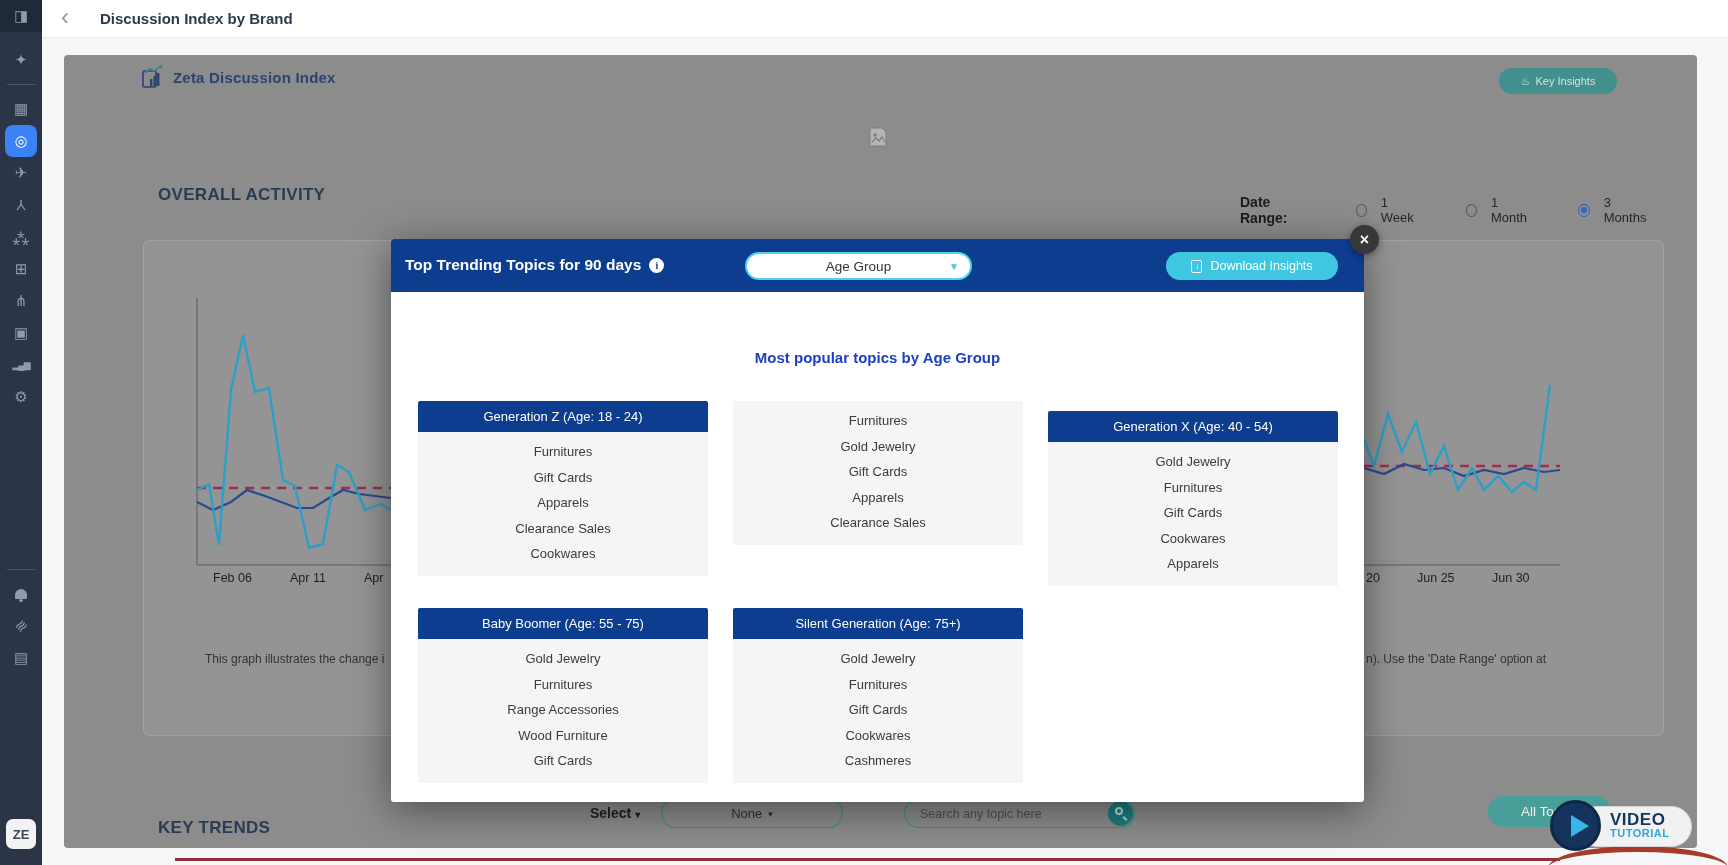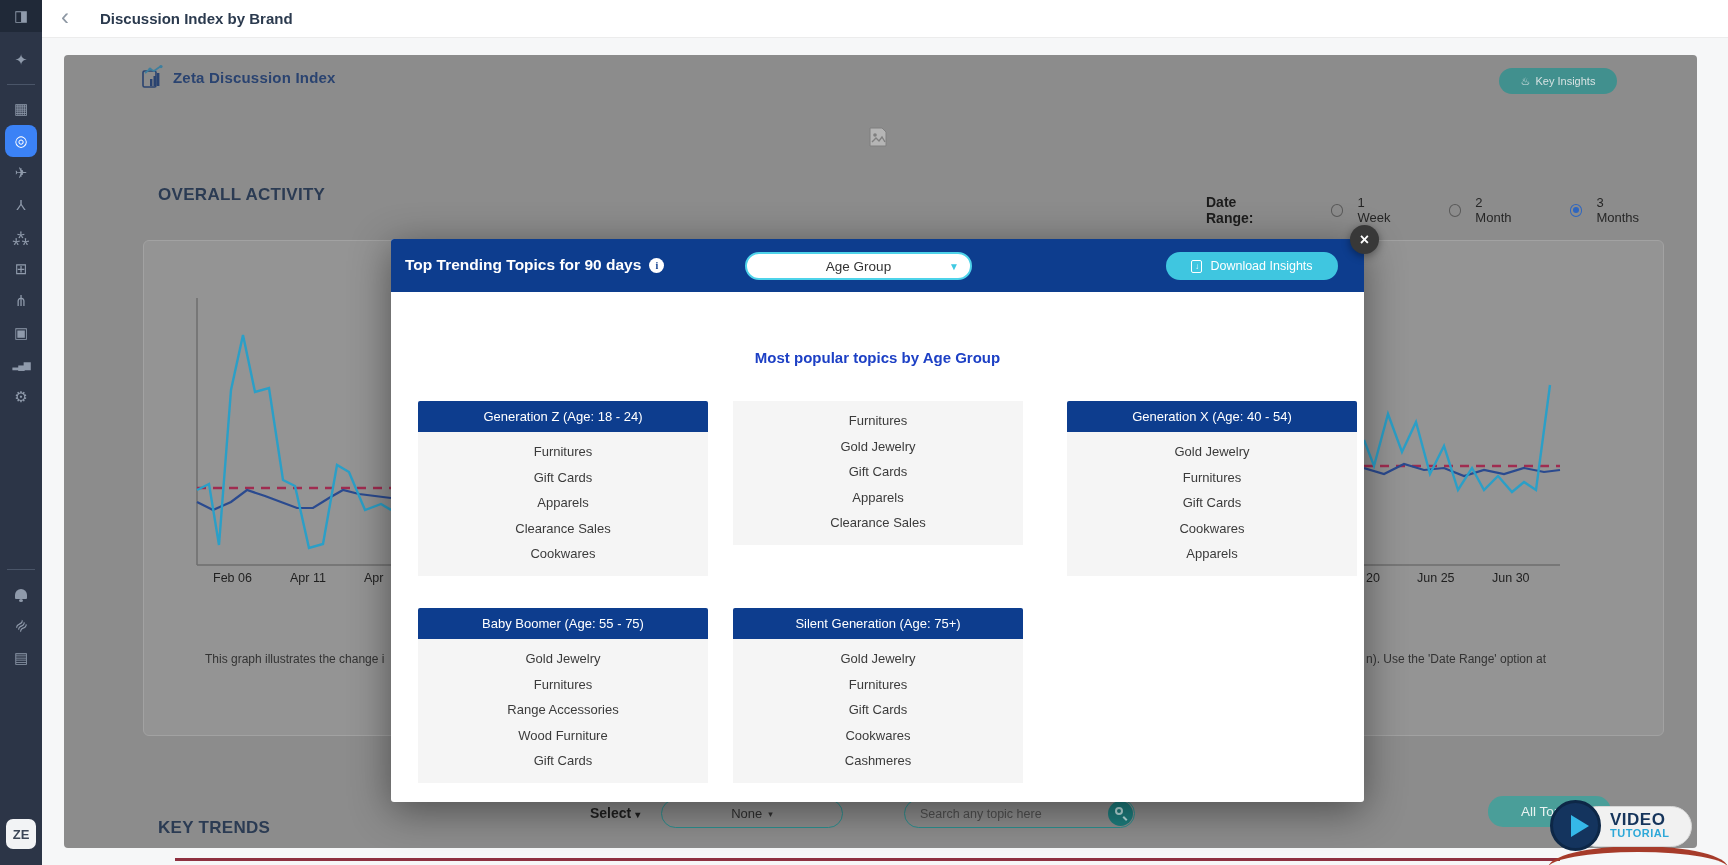--- a/index.html
+++ b/index.html
@@ -28,21 +28,21 @@
 
   
   .panel { position:absolute; left:64px; top:55px; width:1633px; height:793px; background:#8c8c8c; border-radius:4px; z-index:1; }
   .brand { position:absolute; left:77px; top:10px; display:flex; align-items:center; gap:8px; }
   .brand-text { font-size:15px; font-weight:bold; color:#2a4370; letter-spacing:.2px; }
   .key-insights { position:absolute; left:1435px; top:13px; width:118px; height:26px; border-radius:13px; background:#41908e; color:#d6e2e2; font-size:11px; display:flex; align-items:center; justify-content:center; gap:5px; cursor:pointer; }
   .broken-img { position:absolute; left:805px; top:72px; opacity:.85; }
 
   .section-title { position:absolute; font-size:17px; font-weight:800; color:#2b3b53; letter-spacing:.3px; }
   .date-row { position:absolute; left:1142px; top:139px; display:flex; align-items:center; font-size:13px; color:#262626; }
-  .dr-label { font-weight:bold; font-size:14px; color:#1c1c1c; margin-right:44px; }
+  .dr-label { font-weight:bold; font-size:14px; color:#1c1c1c; margin-right:44px;margin-left:34px; }
   .radio-opt { display:flex; align-items:center; gap:14px; margin-right:48px; cursor:pointer; }
   .radio { width:13px; height:13px; border-radius:50%; border:1.5px solid #5a5a5a; background:transparent; }
   .radio.checked { border-color:#2e66c0; position:relative; }
   .radio.checked::after { content:""; position:absolute; left:2px; top:2px; width:6px; height:6px; border-radius:50%; background:#2e66c0; }
 
   .chart-card { position:absolute; left:79px; top:185px; width:1521px; height:496px; background:#949494; border:1px solid #a2a2a2; border-radius:6px; }
   .axis-label { position:absolute; font-size:12.5px; color:#1f1f1f; white-space:nowrap; }
   .caption { position:absolute; font-size:12px; color:#333333; white-space:nowrap; overflow:hidden; }
 
   .kt-title { left:94px; top:763px; }
@@ -85,21 +85,21 @@
   .tab.active { font-weight:bold; }
   .tab.active::after { content:""; position:absolute; left:-8px; right:-8px; bottom:0; height:4px; background:#1b2fb8; }
 
   .modal-subtitle { position:absolute; left:0; top:110px; width:973px; text-align:center; font-size:15px; font-weight:600; color:#1d40c5; }
 
   .card { position:absolute; width:290px; }
   .card-header { height:31px; background:#0d3d8e; color:#ffffff; font-size:13px; display:flex; align-items:center; justify-content:center; border-radius:2px 2px 0 0; }
   .card-body { background:#f5f5f5; padding:7px 0 9px 0; }
   .card-item { height:25.5px; line-height:25.5px; text-align:center; font-size:13px; color:#3b3b3b; }
   .r1 { top:162px; } .r2 { top:369px; }
-  .c1 { left:27px; } .c2 { left:342px; } .c3 { left:676px; }
+  .c1 { left:27px; } .c2 { left:342px; } .c3 { left:657px;margin-top:10px; }
 </style>
 </head>
 <body>
 
 <div id="app">
 
   <div class="topbar">
     <div class="back-btn">‹</div>
     <div class="topbar-title">Discussion Index by Brand</div>
   </div>
@@ -159,21 +159,21 @@
     <div class="section-title" style="left:94px; top:130px;">OVERALL ACTIVITY</div>
 
     <div class="date-row">
       <span class="dr-label">Date Range:</span>
       <span class="radio-opt">
           <span class="radio"></span>
           <span>1 Week</span>
         </span>
       <span class="radio-opt">
           <span class="radio"></span>
-          <span>2 Month</span>
+          <span>1 Month</span>
         </span>
       <span class="radio-opt">
           <span class="radio checked"></span>
           <span>3 Months</span>
         </span>
     </div>
 
     <div class="chart-card"></div>
 
     <svg style="position:absolute; left:79px; top:185px;" width="248" height="496" viewBox="0 0 248 496">

